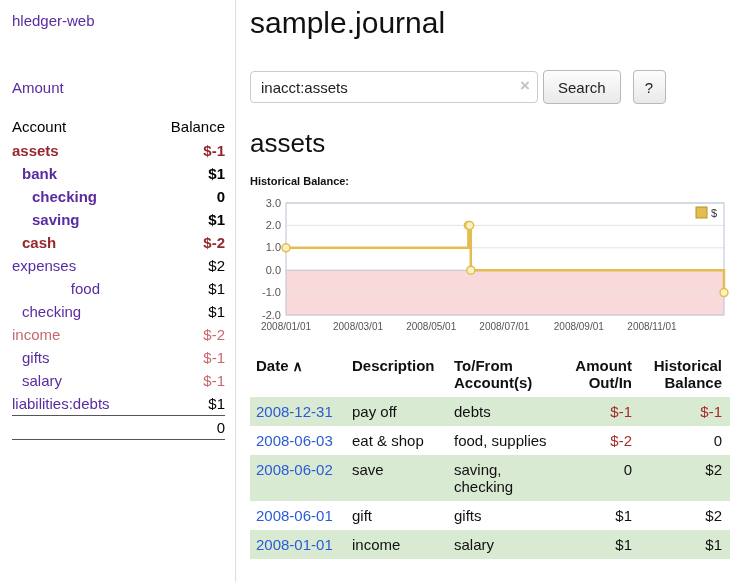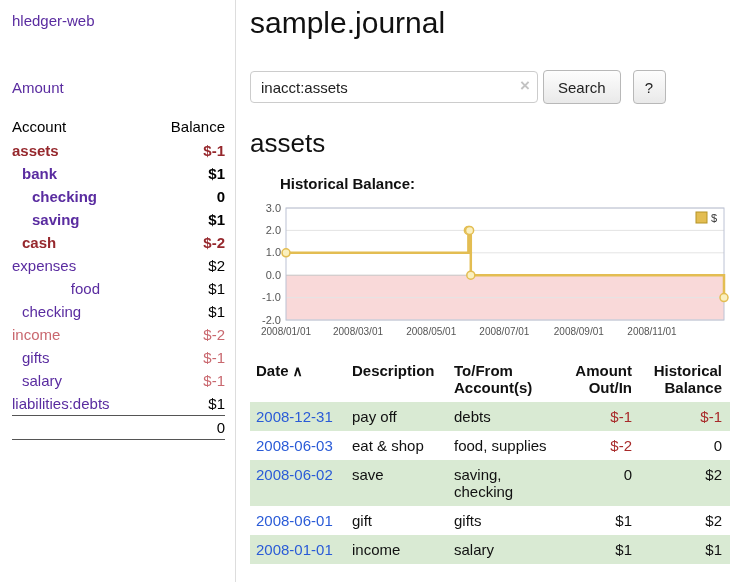--- a/index.html
+++ b/index.html
@@ -61,21 +61,21 @@
   .btn {
     height: 34px; padding: 0 14px; margin-left: 5px;
     font-size: 15px; font-family: inherit; color: #222;
     background: linear-gradient(#fdfdfd, #e9e9e9);
     border: 1px solid #b8b8b8; border-radius: 4px;
     cursor: pointer;
   }
   .btn.help { width: 33px; padding: 0; margin-left: 12px; }
 
   h2.acct-heading { font-size: 26px; font-weight: 400; margin: 0 0 16px; }
-  .chart-title { font-weight: bold; font-size: 15px; margin-bottom: 6px; margin-left: 30px; }
+  .chart-title { font-weight: bold; font-size: 11px; margin-bottom: 6px; }
 
   svg.chart { display: block; font-family: inherit; }
 
   
   table.register { border-collapse: collapse; margin-top: 12px; font-size: 15px; }
   table.register th {
     text-align: left; vertical-align: top;
     padding: 2px 8px 6px 6px;
     white-space: pre-line; font-size: 15px;
   }

